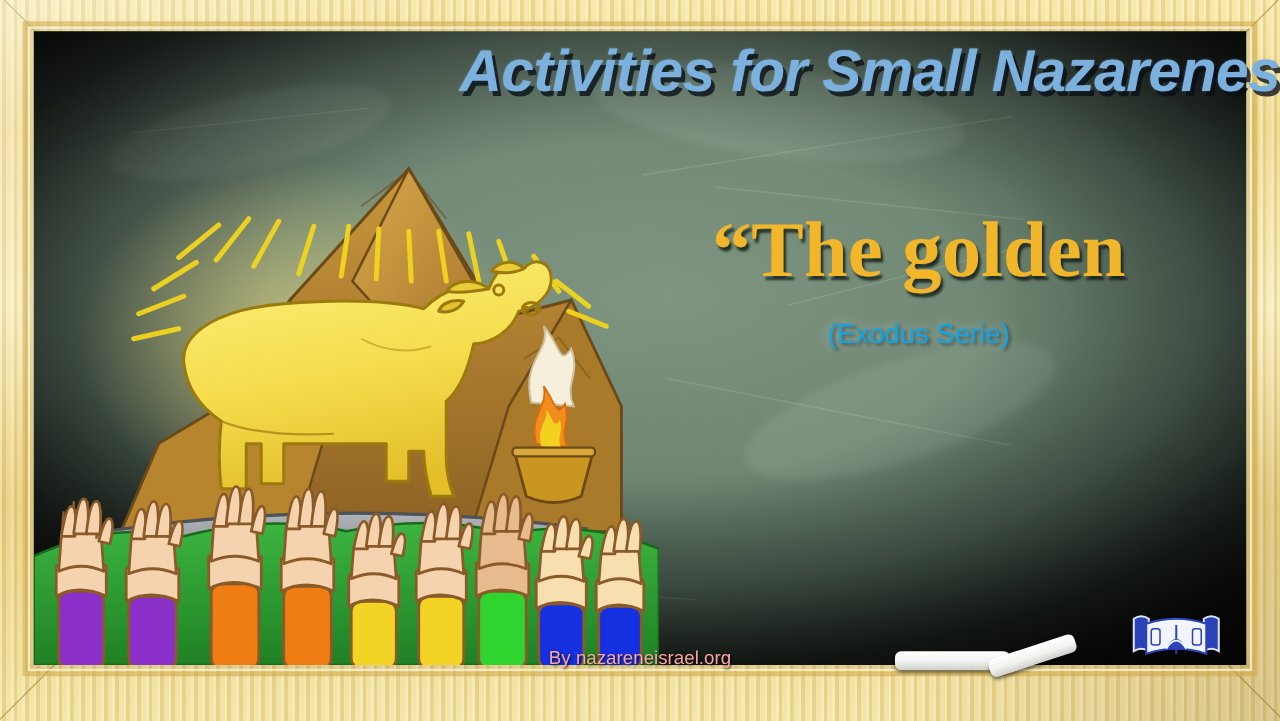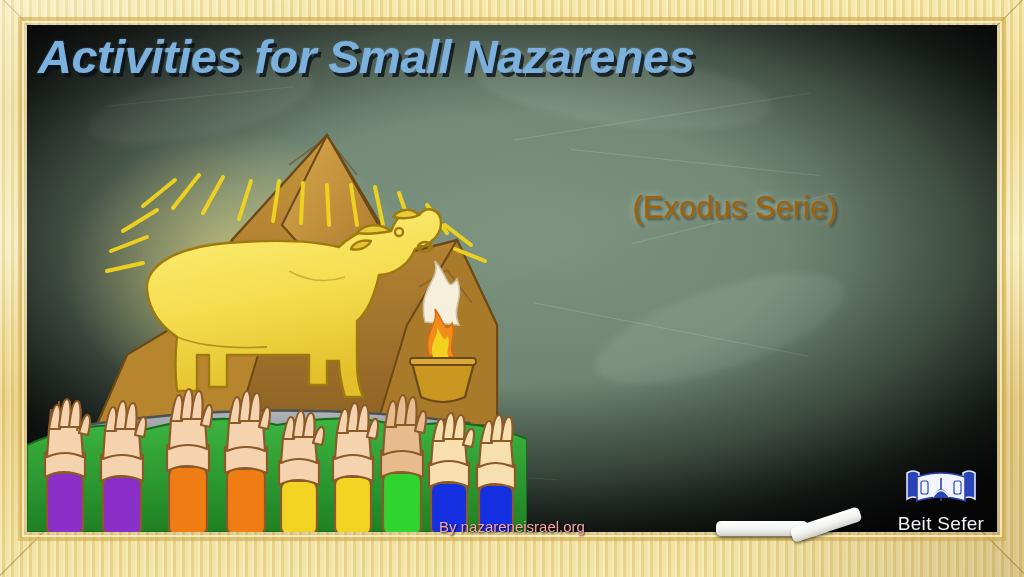--- a/index.html
+++ b/index.html
@@ -58,41 +58,41 @@
   #board .streak{ position:absolute; height:1px; background:rgba(226,240,226,.16);
                   pointer-events:none; filter:blur(.4px); }
   #vignette{
     position:absolute; inset:0; pointer-events:none;
     background: radial-gradient(ellipse 70% 66% at 50% 44%,
                 rgba(0,0,0,0) 40%, rgba(0,0,0,.30) 66%, rgba(0,0,0,.70) 86%, rgba(0,0,0,.88) 100%);
   }
 
   
   #heading{
-    position:absolute; left:0; right:0; top:29px; text-align:left;
+    position:absolute; left:0; right:0; top:29px; text-align:right;
     font-size:47px; font-weight:bold; font-style:italic;
     letter-spacing:-.5px;
     color:#7cb0dd;
     text-shadow: 3px 4px 0 rgba(8,14,20,.78), 0 0 2px rgba(124,176,221,.5);
     z-index:6; white-space:nowrap;padding-left:38px;
   }
 
   
   #title-block{
     position:absolute; left:505px; top:168px; width:460px; text-align:center;
     z-index:6;
   }
   #main-title{
     font-family:"Liberation Serif", serif;
     font-size:63px; font-weight:bold; line-height:1.02;
     color:#f2b62a;
     text-shadow: 2px 3px 2px rgba(10,18,12,.75);
   }
   #subtitle{
-    margin-top:22px; font-size:31px; color:#a16207;
+    margin-top:22px; font-size:22px; color:#0ea5e9;
     text-shadow: 0 0 9px rgba(235,245,235,.55), 2px 2px 3px rgba(8,14,10,.65);
   }
 
   
   #credit{
     position:absolute; left:0; right:0; top:518px; text-align:center;
     font-size:15px; color:#fca5a5; z-index:6;
     text-shadow:1px 1px 2px rgba(0,0,0,.8);
   }
 
@@ -344,34 +344,34 @@
     </svg>
   </div>
 
   <div id="vignette"></div>
 </div>
 
 <div id="heading">Activities for Small Nazarenes</div>
 
 <div id="title-block">
   <div id="main-title">
+    <div>“The golden</div>
   </div>
   <div id="subtitle">(Exodus Serie)</div>
 </div>
 
 <div id="credit">By nazareneisrael.org</div>
 
 <div class="chalk" id="chalk1"></div>
 <div class="chalk" id="chalk2"></div>
 
 <div id="logo">
   <svg id="logo-mark" width="84" height="46" viewBox="0 0 84 46">
     <path d="M8 8 q6 -4 12 0 l0 26 q-6 -4 -12 0 Z" fill="#2a44b8" stroke="#dfe6ff" stroke-width="1.6"></path>
     <path d="M64 8 q6 -4 12 0 l0 26 q-6 -4 -12 0 Z" fill="#2a44b8" stroke="#dfe6ff" stroke-width="1.6"></path>
     <path d="M18 12 q24 -8 48 0 l0 24 q-24 -8 -48 0 Z" fill="#f2f5ff" stroke="#2a44b8" stroke-width="1.6"></path>
     <path d="M42 13 l0 23" stroke="#2a44b8" stroke-width="1.6"></path>
     <path d="M34 32 q8 -16 16 0 Z" fill="#2a44b8"></path>
     <path d="M34 32 q8 -13 16 0" fill="none" stroke="#f2f5ff" stroke-width="1.4"></path>
     <rect x="22" y="16" width="7" height="13" rx="2" fill="#f2f5ff" stroke="#2a44b8" stroke-width="1.2"></rect>
     <rect x="55" y="16" width="7" height="13" rx="2" fill="#f2f5ff" stroke="#2a44b8" stroke-width="1.2"></rect>
   </svg>
-  <div id="logo-text">Beit Sefer</div>
 </div>
 
 </body></html>

